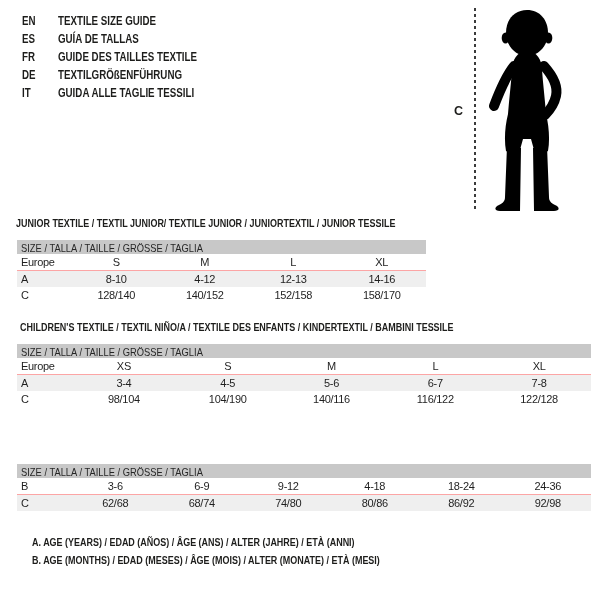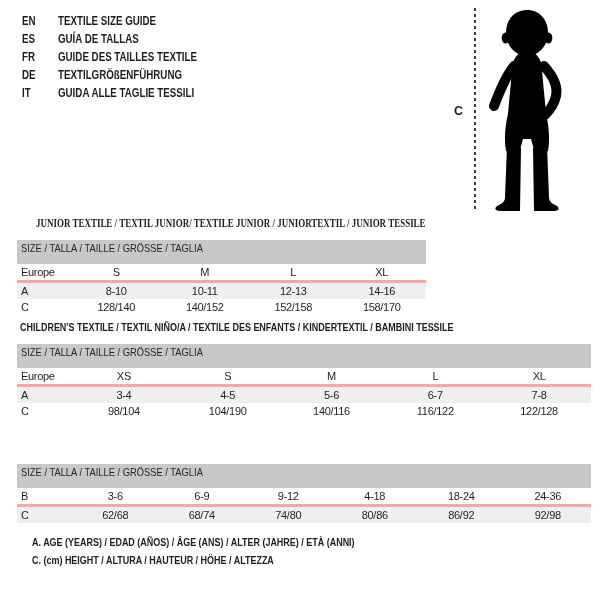--- a/index.html
+++ b/index.html
@@ -21,36 +21,36 @@
   .lang-title{position:absolute;left:36px;top:0;}
 
   
   .dash-line{left:474px;top:8px;width:2px;height:204px;
     background:repeating-linear-gradient(to bottom,#3b3b3b 0 3px,transparent 3px 6px);}
   .c-label{left:454px;top:104px;font-size:12.5px;font-weight:bold;}
   .silhouette{left:487px;top:8px;}
 
   
   .sec-title{font-size:11.5px;font-weight:bold;line-height:18px;}
-  #t1-title{left:36px;top:214px;font-family:Liberation Serif, serif;}
+  #t1-title{left:16px;top:214px;}
   #t2-title{left:20px;top:318px;}
   #t3-title{left:20px;top:421px;}
 
   
   .size-table{position:absolute;}
   #t1{left:17px;top:240px;width:409px;}
   #t2{left:17px;top:344px;width:574px;}
   #t3{left:17px;top:464px;width:574px;}
-  .thead{height:24px;line-height:16px;background:#c8c8c8;color:#262626;
+  .thead{height:14px;line-height:16px;background:#c8c8c8;color:#262626;
     font-size:11px;padding-left:4px;}
   .size-table table{width:100%;border-collapse:collapse;table-layout:fixed;
     font-size:11px;letter-spacing:-0.3px;color:#1f1f1f;}
   .size-table td{height:16px;padding:0;text-align:center;vertical-align:middle;}
   .size-table td.lbl{text-align:left;padding-left:4px;}
-  tr.hairline td{border-bottom:3px solid #fca5a5;}
+  tr.hairline td{border-bottom:1px solid #fca5a5;}
   tr.alt{background:#efefef;}
   col.lblcol{width:55px;}
 
   
   .footnotes{left:32px;top:534px;font-size:11.5px;font-weight:bold;}
   .footnote{height:17.5px;line-height:17.5px;}
 </style>
 </head>
 <body>
 
@@ -117,21 +117,21 @@
         <tr class="hairline">
       <td class="lbl">Europe</td>
       <td>S</td>
       <td>M</td>
       <td>L</td>
       <td>XL</td>
     </tr>
     <tr class="alt">
       <td class="lbl">A</td>
       <td>8-10</td>
-      <td>10-11</td>
+      <td>4-12</td>
       <td>12-13</td>
       <td>14-16</td>
     </tr>
     <tr>
       <td class="lbl">C</td>
       <td>128/140</td>
       <td>140/152</td>
       <td>152/158</td>
       <td>158/170</td>
     </tr>
@@ -221,15 +221,15 @@
     </tr>
   </tbody>
     </table>
 </div>
 
 <div class="abs footnotes">
   <div class="footnote">
     <span class="cx">A. AGE (YEARS) / EDAD (AÑOS) / ÂGE (ANS) / ALTER (JAHRE) / ETÀ (ANNI)</span>
   </div>
   <div class="footnote">
-    <span class="cx">C. (cm) HEIGHT / ALTURA / HAUTEUR / HÖHE / ALTEZZA</span>
+    <span class="cx">B. AGE (MONTHS) / EDAD (MESES) / ÂGE (MOIS) / ALTER (MONATE) / ETÀ (MESI)</span>
   </div>
 </div>
 
 </body></html>

